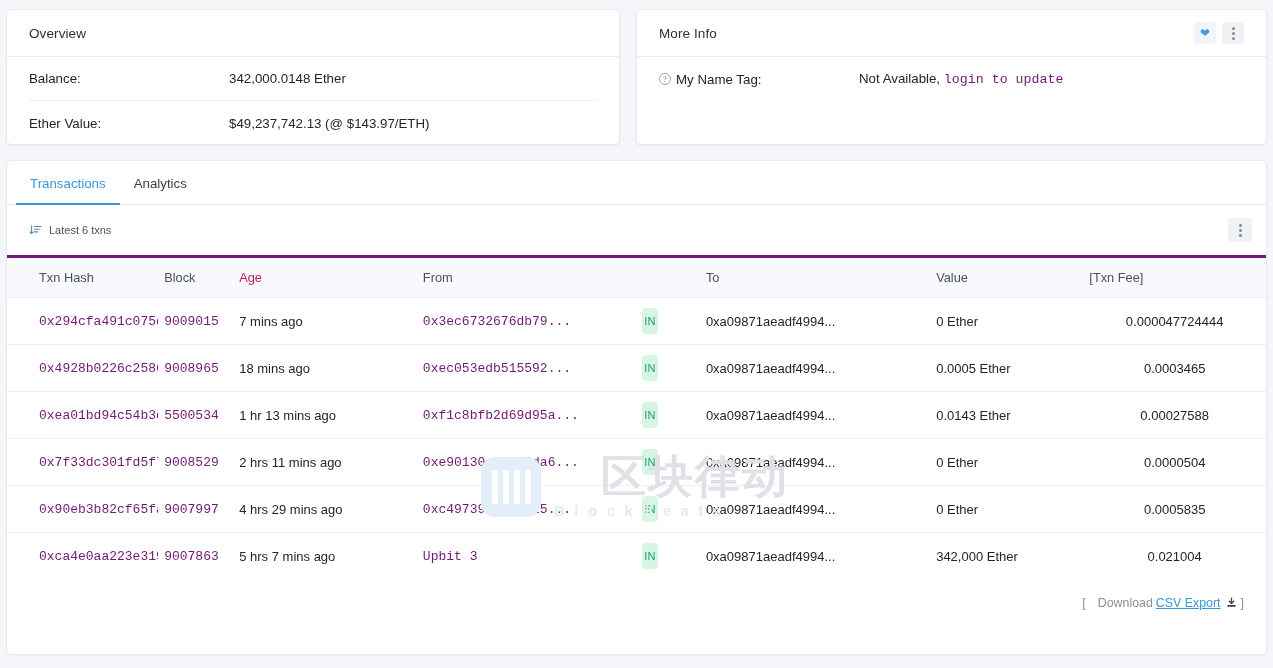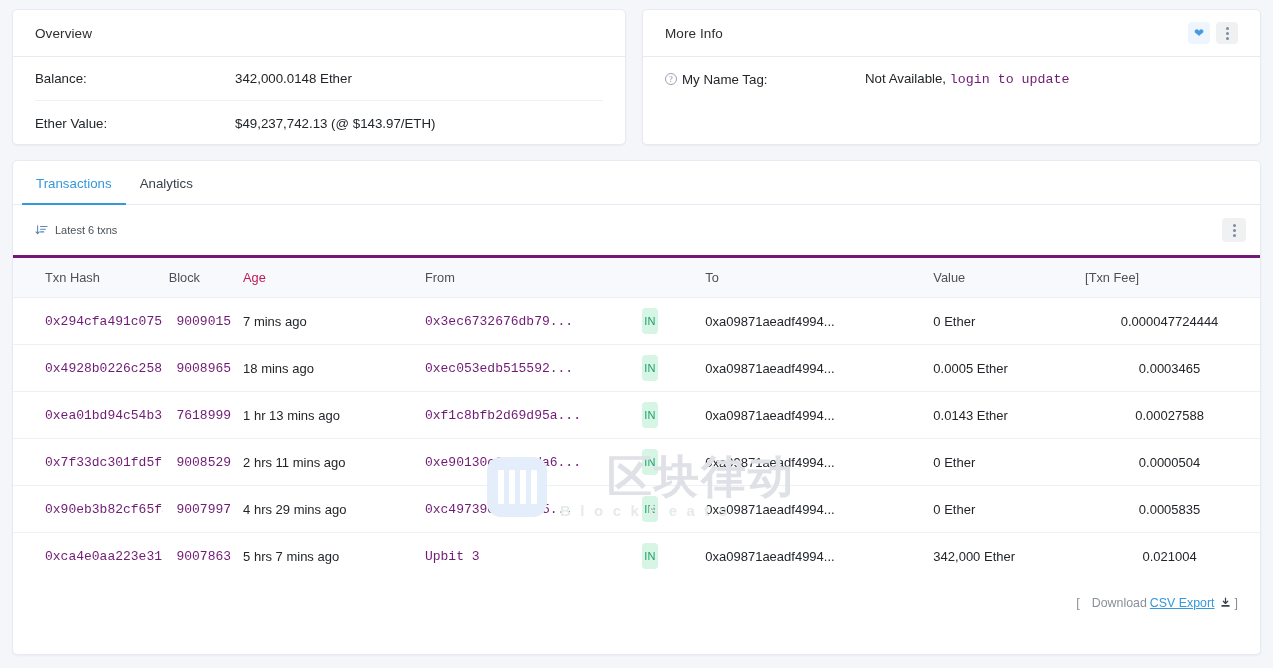--- a/index.html
+++ b/index.html
@@ -3,21 +3,21 @@
 <meta charset="utf-8">
 <style>
   * { box-sizing: border-box; margin: 0; padding: 0; }
   html, body {
     width: 1273px; height: 668px;
     background: #f5f6fa;
     font-family: "Liberation Sans", "DejaVu Sans", sans-serif;
     -webkit-font-smoothing: antialiased;
     overflow: hidden;
   }
-  .page { position: relative; width: 1273px; height: 668px; padding: 9px 12px; }
+  .page { position: relative; width: 1273px; height: 668px; padding: 9px 6px; }
 
   
   .card {
     background: #fff;
     border: 1px solid #e7eaf3;
     border-radius: 5px;
     box-shadow: 0 1px 2px rgba(56,65,74,.05);
   }
 
   
@@ -99,21 +99,21 @@
   .tbl thead th.sorted { color: #be185d; }
   .tbl tbody td {
     height: 47px;
     border-bottom: 1px solid #eef0f5;
     font-size: 13px; color: #22262a;
     padding: 0 6px; white-space: nowrap; overflow: hidden;
   }
   .tbl tbody td:first-child { padding-left: 32px; }
   .tbl tbody tr:last-child td { border-bottom: none; }
   .c-hash  { width: 149px; }
-  .c-block { width: 74px; text-align: right; }
+  .c-block { width: 74px; }
   .c-age   { width: 181px; }
   .c-from  { width: 216px; }
   .c-dir   { width: 63px; }
   .c-to    { width: 227px; }
   .c-value { width: 151px; }
   .c-fee   { width: 180px; }
   td.c-fee { color: #8a9098; font-size: 12.6px; text-align: center; }
   td.c-dir { padding: 0; }
 
   .badge-in {
@@ -260,21 +260,21 @@
           <td class="c-block"><a class="link" href="#">9008965</a></td>
           <td class="c-age">18 mins ago</td>
           <td class="c-from"><a class="link" href="#">0xec053edb515592...</a></td>
           <td class="c-dir"><span class="badge-in">IN</span></td>
           <td class="c-to">0xa09871aeadf4994...</td>
           <td class="c-value">0.0005 Ether</td>
           <td class="c-fee">0.0003465</td>
         </tr>
         <tr>
           <td class="c-hash"><a class="link" href="#">0xea01bd94c54b3d...</a></td>
-          <td class="c-block"><a class="link" href="#">7618999</a></td>
+          <td class="c-block"><a class="link" href="#">5500534</a></td>
           <td class="c-age">1 hr 13 mins ago</td>
           <td class="c-from"><a class="link" href="#">0xf1c8bfb2d69d95a...</a></td>
           <td class="c-dir"><span class="badge-in">IN</span></td>
           <td class="c-to">0xa09871aeadf4994...</td>
           <td class="c-value">0.0143 Ether</td>
           <td class="c-fee">0.00027588</td>
         </tr>
         <tr>
           <td class="c-hash"><a class="link" href="#">0x7f33dc301fd5f761...</a></td>
           <td class="c-block"><a class="link" href="#">9008529</a></td>

